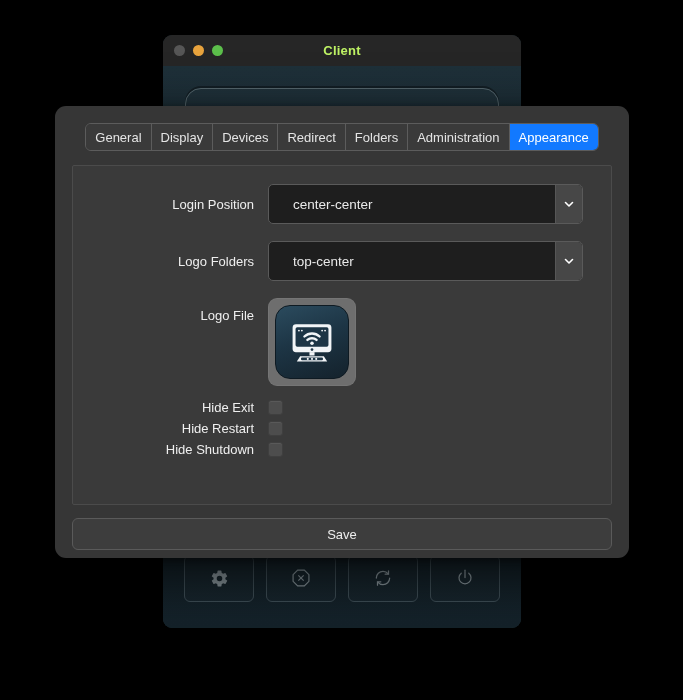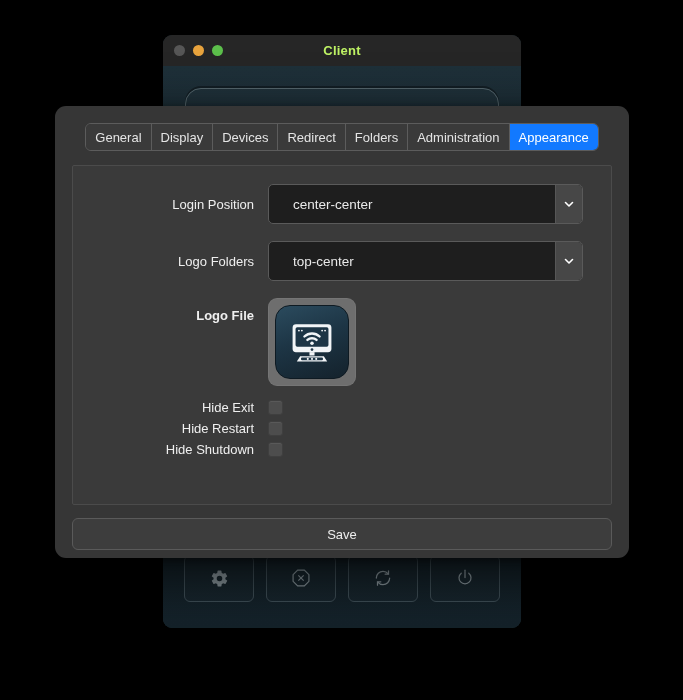--- a/index.html
+++ b/index.html
@@ -193,21 +193,20 @@
     display: flex;
     align-items: center;
     justify-content: center;
   }
 
   
   .logo-row {
     display: flex;
     align-items: flex-start;
     margin-bottom: 14px;
-    font-weight: bold;
   }
   .logo-row .form-label { padding-top: 10px; }
   .logo-box {
     width: 88px;
     height: 88px;
     border-radius: 9px;
     background: #6e6e6e;
     display: flex;
     align-items: center;
     justify-content: center;

